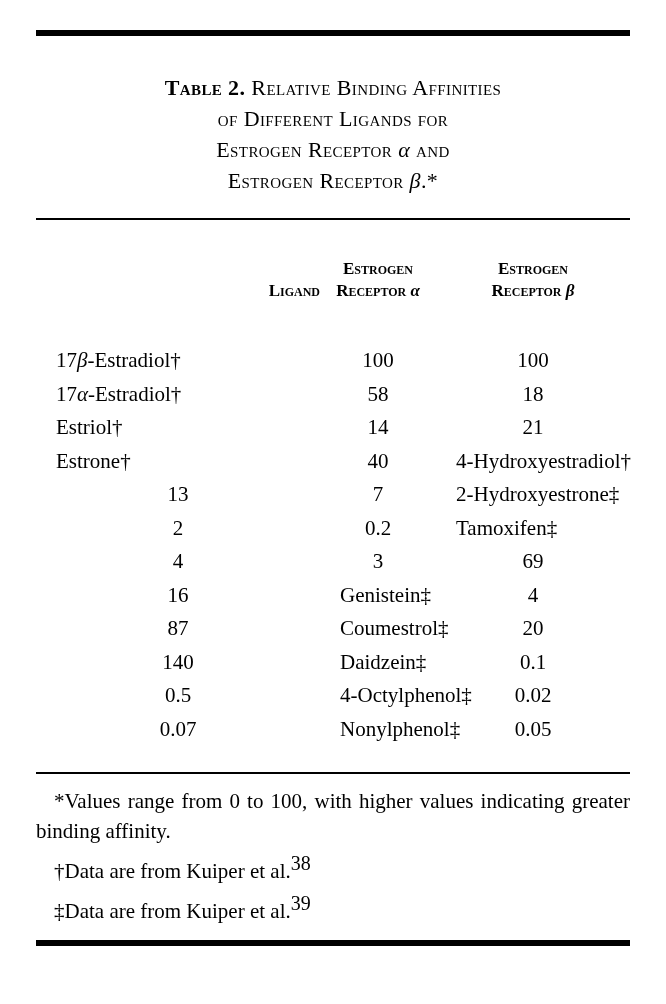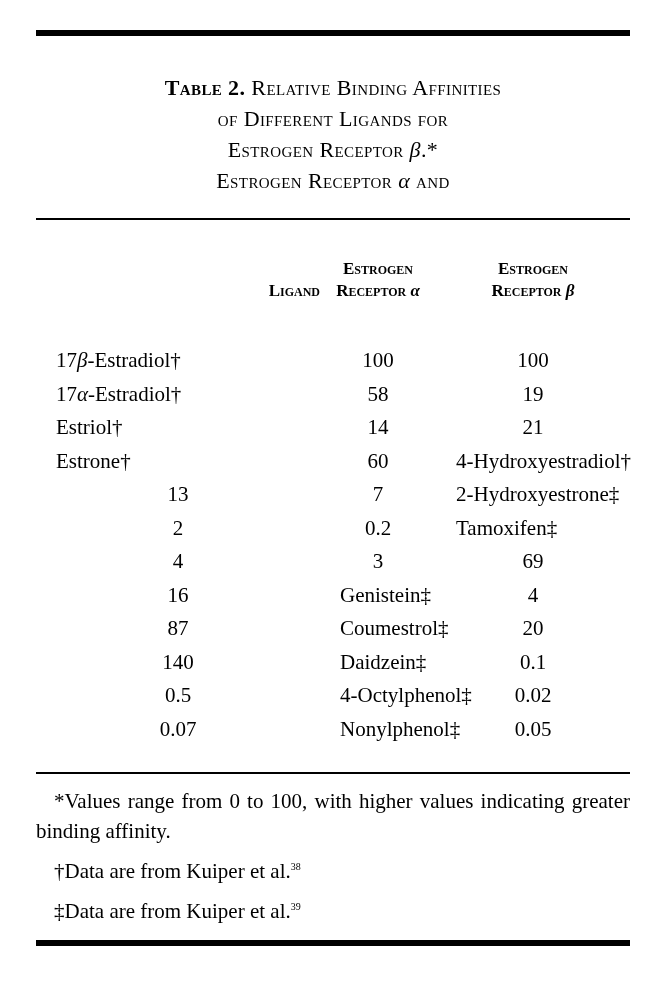--- a/index.html
+++ b/index.html
@@ -53,34 +53,34 @@
     margin-top: 42px;
     font-size: 21px;
     line-height: 33.5px;
   }
   .cell.ligand { padding-left: 20px; white-space: nowrap; }
   .cell.num { text-align: center; }
 
   .footnotes { margin-top: 12px; font-size: 21px; line-height: 30px; }
   .fn { text-indent: 18px; margin-top: 10px; }
   .fn.first { margin-top: 10px; text-align: justify; }
-  sup { font-size: 10px; line-height: 0; vertical-align: super; }
+  sup { font-size: 20px; line-height: 0; vertical-align: super; }
 </style>
 </head>
 <body>
 
 <div class="page">
 
   <div class="rule heavy top"></div>
 
   <div class="title">
     <div><b>Table 2.</b> <span>Relative Binding Affinities</span></div>
     <div>of Different Ligands for</div>
+    <div>Estrogen Receptor <span class="gk">α</span> and</div>
     <div>Estrogen Receptor <span class="gk">β</span>.*</div>
-    <div>Estrogen Receptor <span class="gk">α</span> and</div>
   </div>
 
   <div class="rule thin under-title"></div>
 
   <div class="thead">
     <div class="th th-ligand">Ligand</div>
     <div class="th th-num">
       <div>Estrogen</div>
       <div>Receptor <span class="gk">α</span></div>
     </div>
@@ -89,26 +89,26 @@
       <div>Receptor <span class="gk">β</span></div>
     </div>
   </div>
 
   <div class="tbody">
       <div class="cell ligand">17<span class="gk">β</span>-Estradiol†</div>
       <div class="cell num">100</div>
       <div class="cell num">100</div>
       <div class="cell ligand">17<span class="gk">α</span>-Estradiol†</div>
       <div class="cell num">58</div>
-      <div class="cell num">19</div>
+      <div class="cell num">18</div>
       <div class="cell ligand">Estriol†</div>
       <div class="cell num">14</div>
       <div class="cell num">21</div>
       <div class="cell ligand">Estrone†</div>
-      <div class="cell num">60</div>
+      <div class="cell num">40</div>
       <div class="cell ligand">4-Hydroxyestradiol†</div>
       <div class="cell num">13</div>
       <div class="cell num">7</div>
       <div class="cell ligand">2-Hydroxyestrone‡</div>
       <div class="cell num">2</div>
       <div class="cell num">0.2</div>
       <div class="cell ligand">Tamoxifen‡</div>
       <div class="cell num">4</div>
       <div class="cell num">3</div>
       <div class="cell num">69</div>

